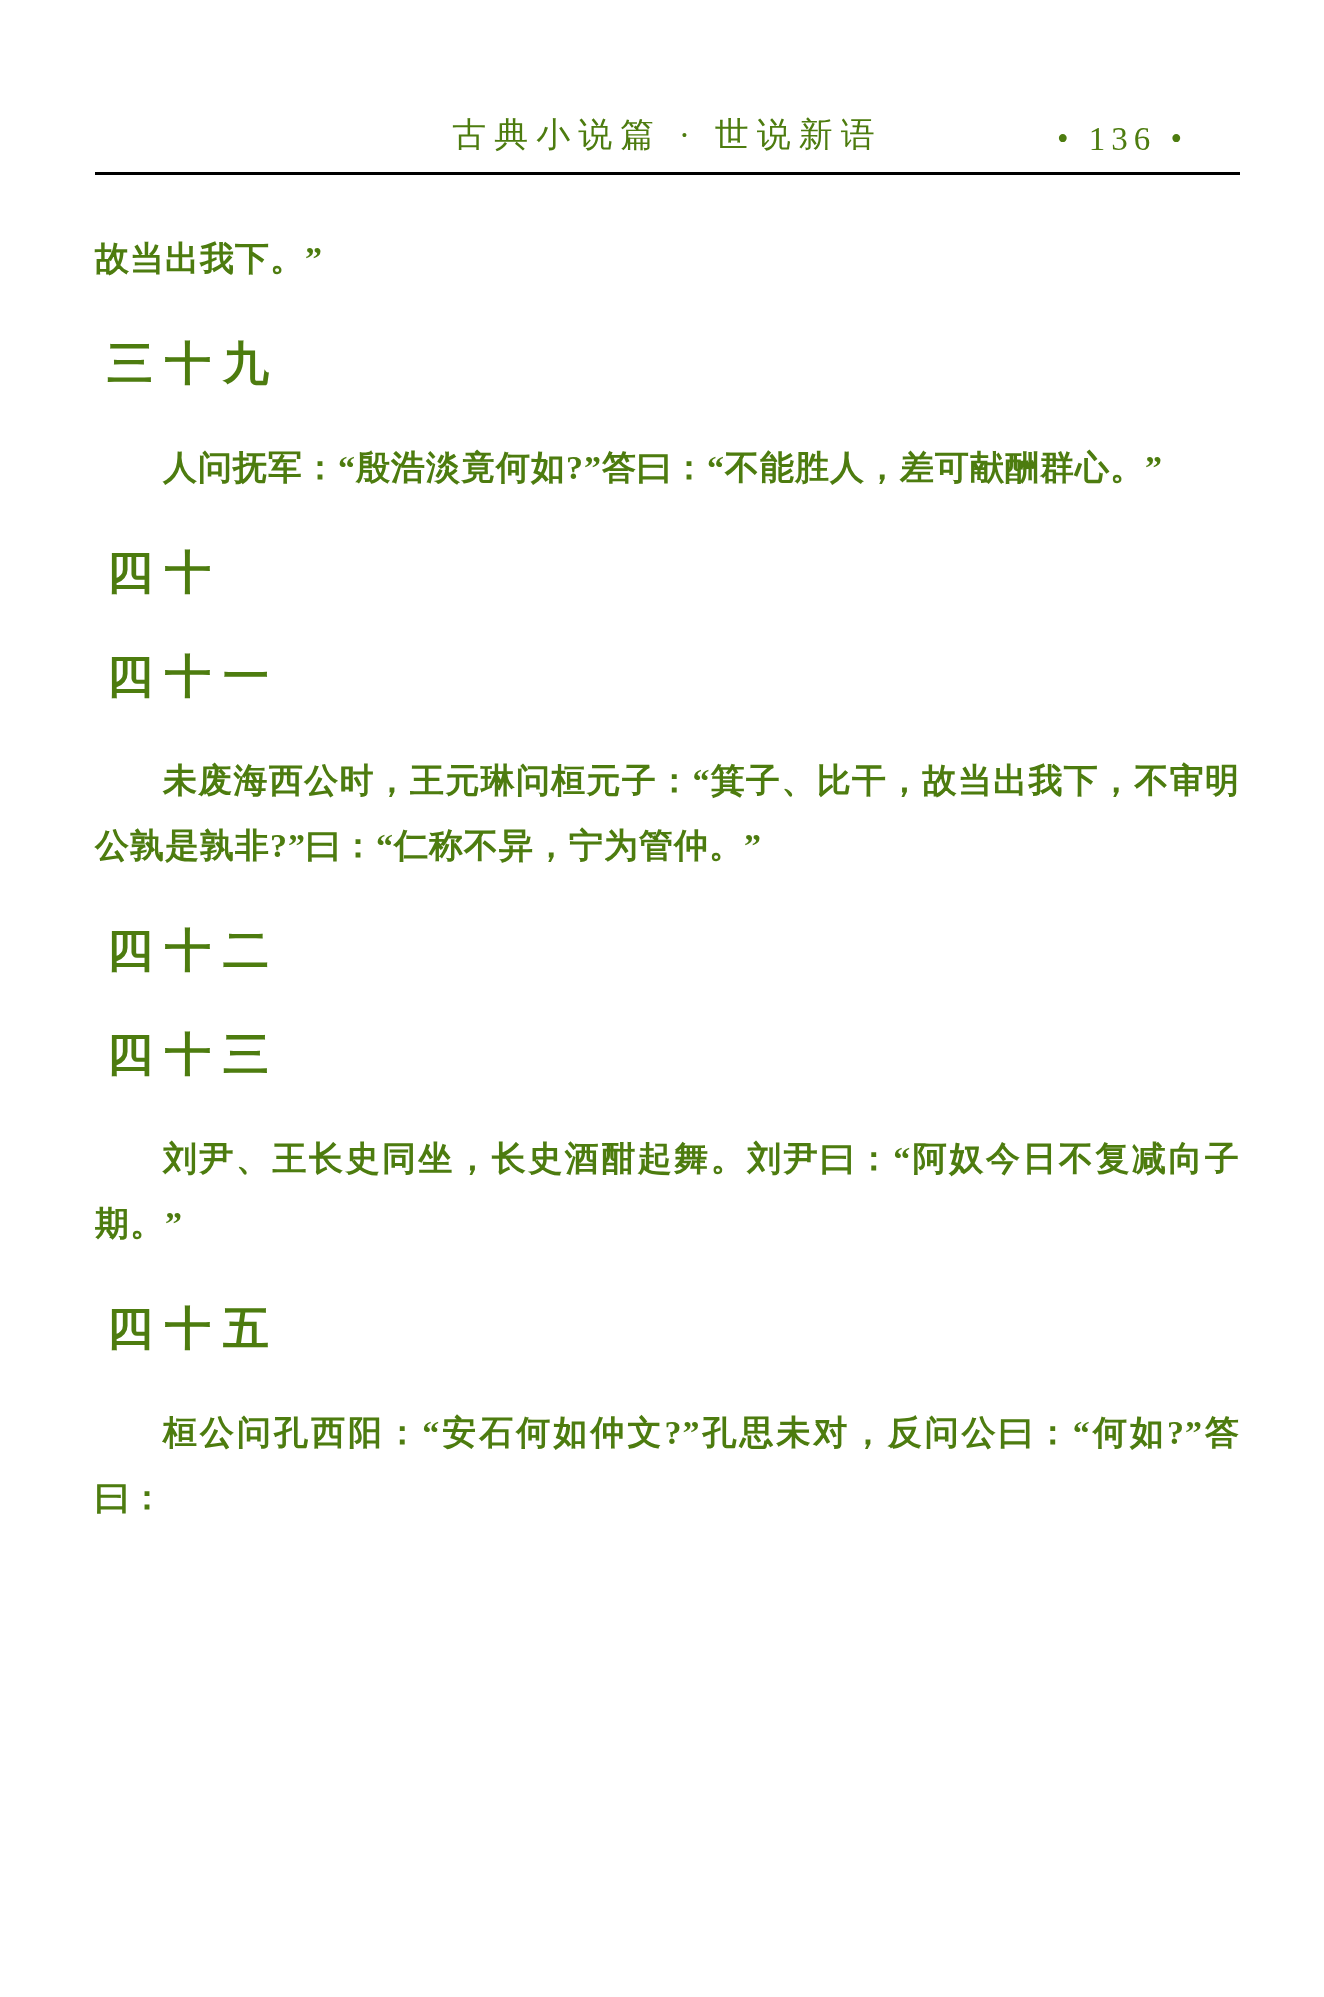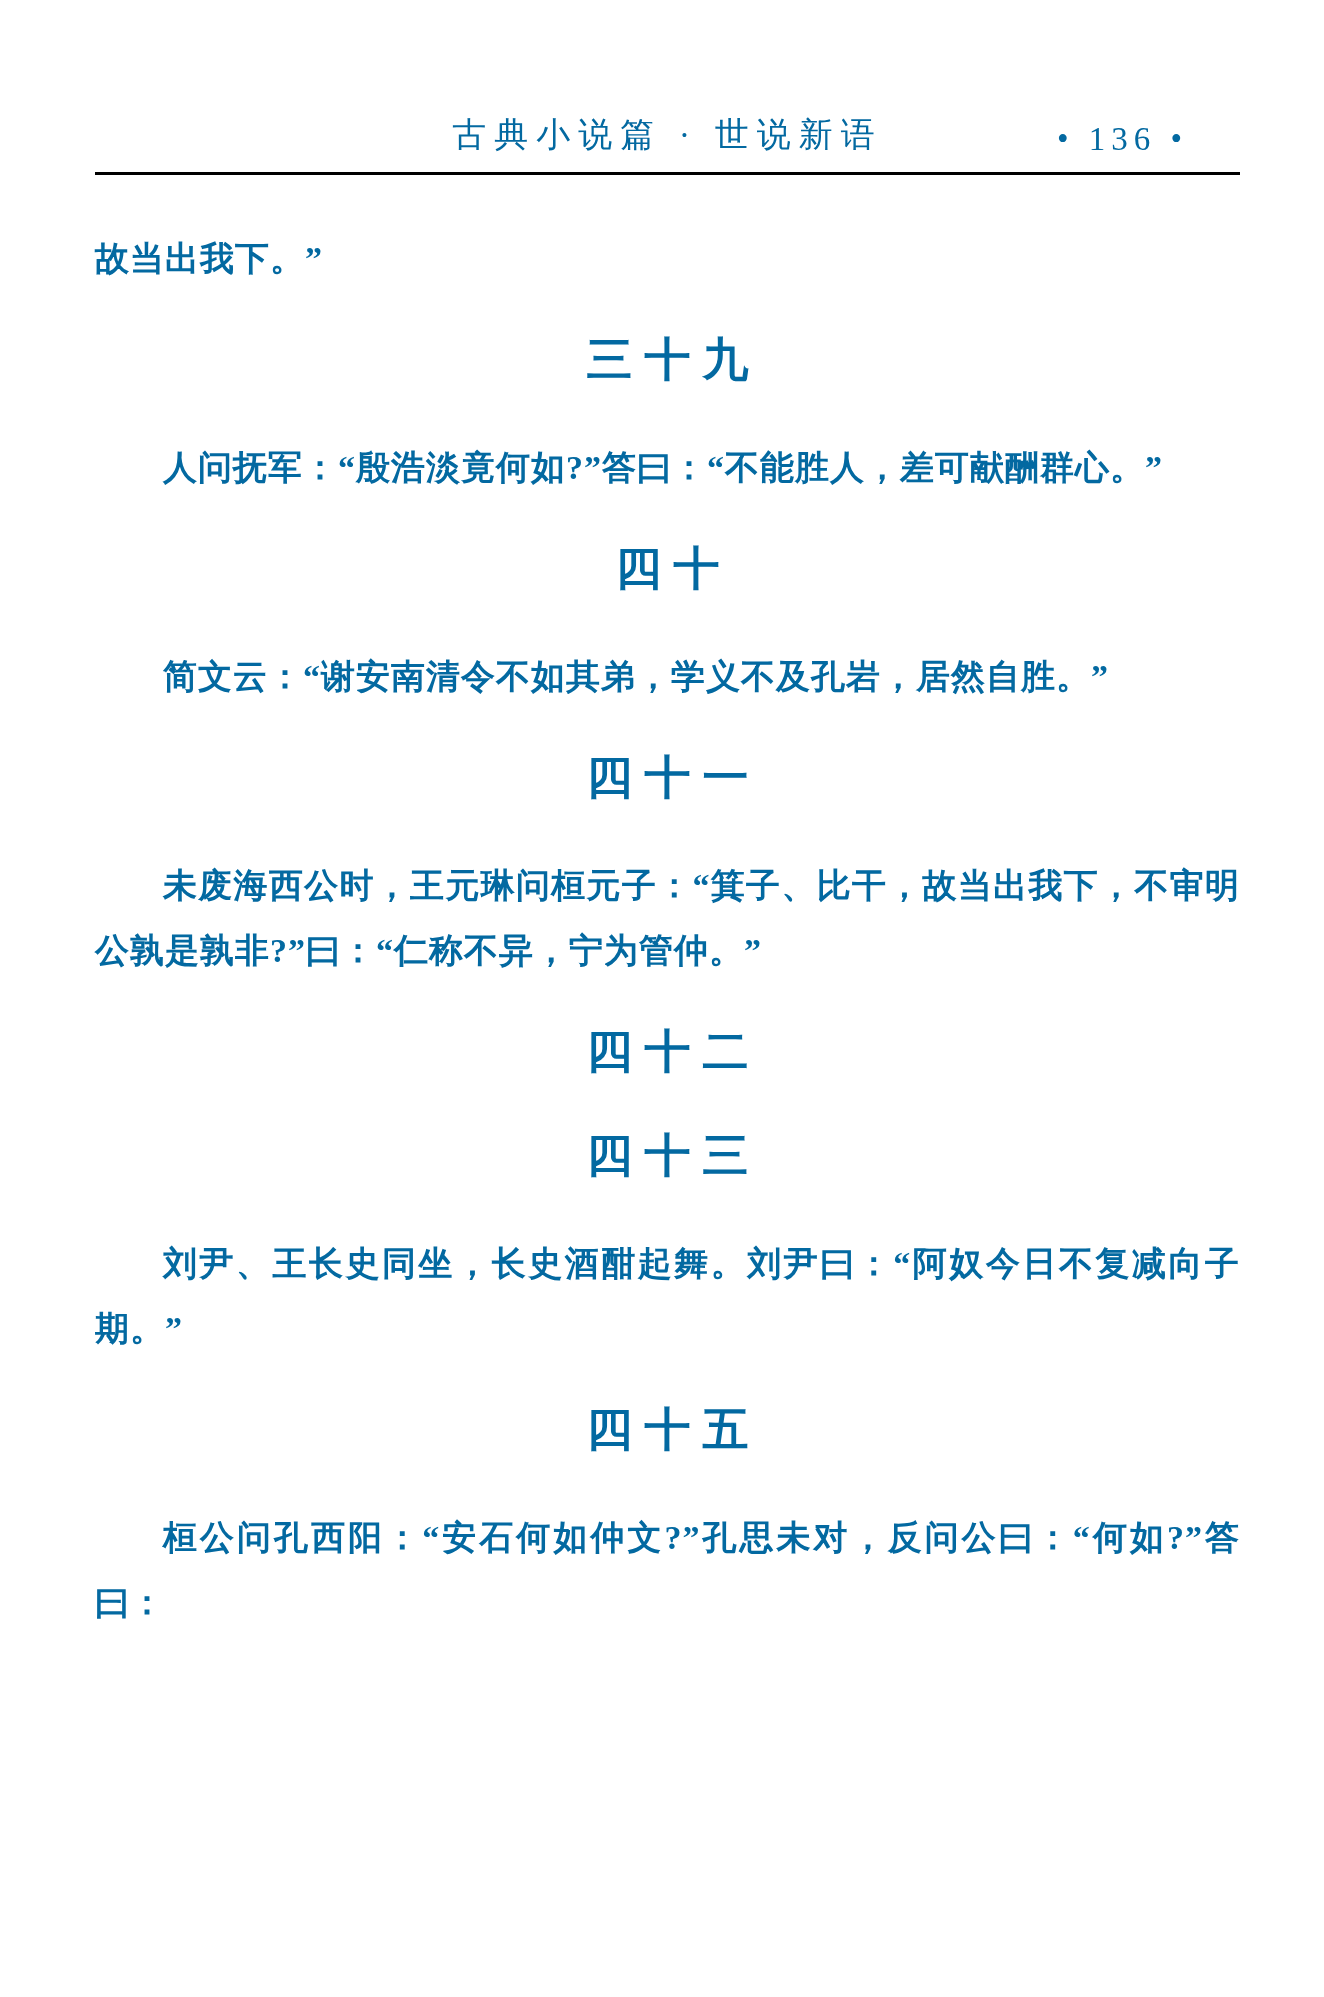--- a/index.html
+++ b/index.html
@@ -5,21 +5,21 @@
   html, body {
     margin: 0;
     padding: 0;
     background: #ffffff;
   }
   .page {
     position: relative;
     width: 1324px;
     height: 1997px;
     background: #ffffff;
-    color: #0369a1;
+    color: #4d7c0f;
     overflow: hidden;
     font-family: "Liberation Serif", "DejaVu Serif", serif;
   }
   
   .header {
     position: relative;
     margin: 0 84px 0 95px;   
     padding-top: 108px;
     height: 64px;            
     border-bottom: 3px solid #000000;
@@ -58,22 +58,22 @@
   }
   .para.indent {
     text-indent: 2em;
   }
   .para.continuation {
     margin-top: 51px;
   }
   .section-heading {
     margin: 40px 0;
     line-height: 64px;
-    text-align: center;
-    font-family: Liberation Mono, monospace;
+    text-align: left;
+    font-family: Liberation Sans, sans-serif;
     font-weight: bold;
     font-size: 46px;
     letter-spacing: 12px;
     text-indent: 12px;  
   }
 </style>
 </head>
 <body>
 
 <div class="page">
@@ -82,21 +82,20 @@
     <div class="header-title">古典小说篇 · 世说新语</div>
     <div class="header-page-number">• 136 •</div>
   </header>
 
   <main class="page-body">
     <p class="para continuation">故当出我下。”</p>
     <div id="sections">
         <h2 class="section-heading">三十九</h2>
         <p class="para indent">人问抚军：“殷浩淡竟何如?”答曰：“不能胜人，差可献酬群心。”</p>
         <h2 class="section-heading">四十</h2>
-        <p class="para indent">简文云：“谢安南清令不如其弟，学义不及孔岩，居然自胜。”</p>
         <h2 class="section-heading">四十一</h2>
         <p class="para indent">未废海西公时，王元琳问桓元子：“箕子、比干，故当出我下，不审明公孰是孰非?”曰：“仁称不异，宁为管仲。”</p>
         <h2 class="section-heading">四十二</h2>
         <h2 class="section-heading">四十三</h2>
         <p class="para indent">刘尹、王长史同坐，长史酒酣起舞。刘尹曰：“阿奴今日不复减向子期。”</p>
         <h2 class="section-heading">四十五</h2>
         <p class="para indent">桓公问孔西阳：“安石何如仲文?”孔思未对，反问公曰：“何如?”答曰：</p>
       </div>
   </main>
 

